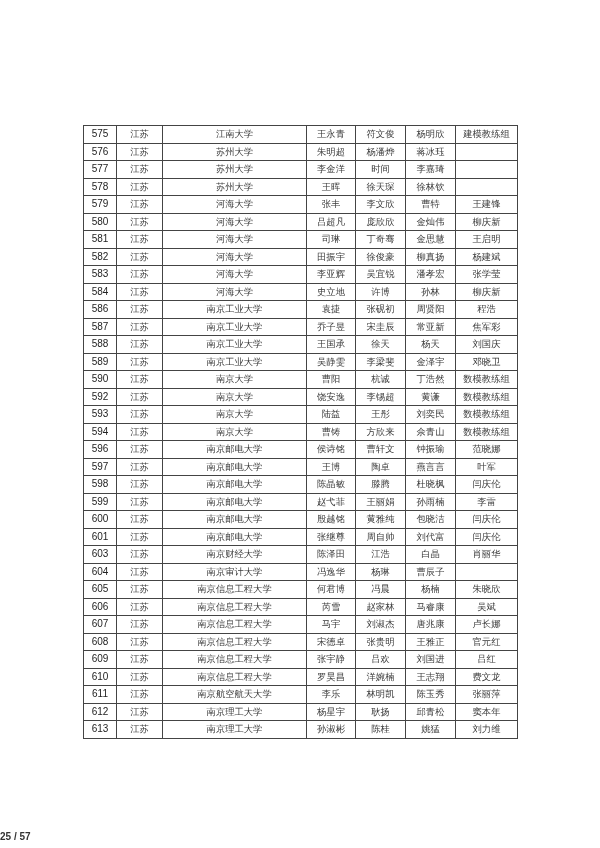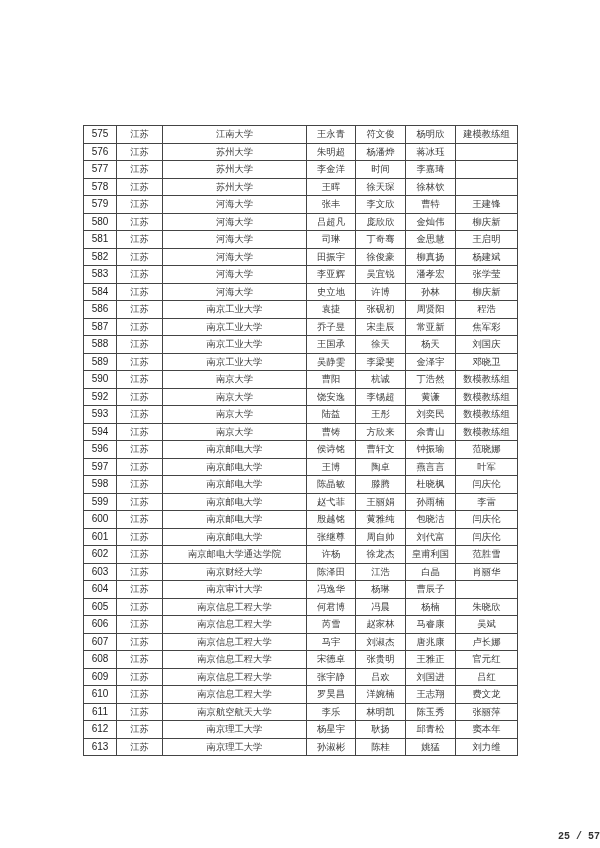--- a/index.html
+++ b/index.html
@@ -52,22 +52,22 @@
   table.roster tr td:nth-child(5),
   table.roster tr td:nth-child(6),
   table.roster tr td:nth-child(7) {
     border-left: 1.5px solid #333;
   }
   .page-number {
     position: absolute;
     left: 0;
     width: 600px;
     top: 773px;
-    text-align: right;
-    font-family: Liberation Mono, monospace;
+    text-align: left;
+    font-family: Liberation Sans, sans-serif;
     font-weight: bold;
     font-size: 10px;
     color: #333;
   }
 </style>
 </head>
 <body>
 
 <div class="page">
   <table class="roster">
@@ -317,29 +317,20 @@
   <tr>
     <td class="num">601</td>
     <td>江苏</td>
     <td>南京邮电大学</td>
     <td>张继尊</td>
     <td>周自帅</td>
     <td>刘代富</td>
     <td>闫庆伦</td>
   </tr>
 
-  <tr>
-    <td class="num">602</td>
-    <td>江苏</td>
-    <td>南京邮电大学通达学院</td>
-    <td>许杨</td>
-    <td>徐龙杰</td>
-    <td>皇甫利国</td>
-    <td>范胜雪</td>
-  </tr>
 
   <tr>
     <td class="num">603</td>
     <td>江苏</td>
     <td>南京财经大学</td>
     <td>陈泽田</td>
     <td>江浩</td>
     <td>白晶</td>
     <td>肖丽华</td>
   </tr>

